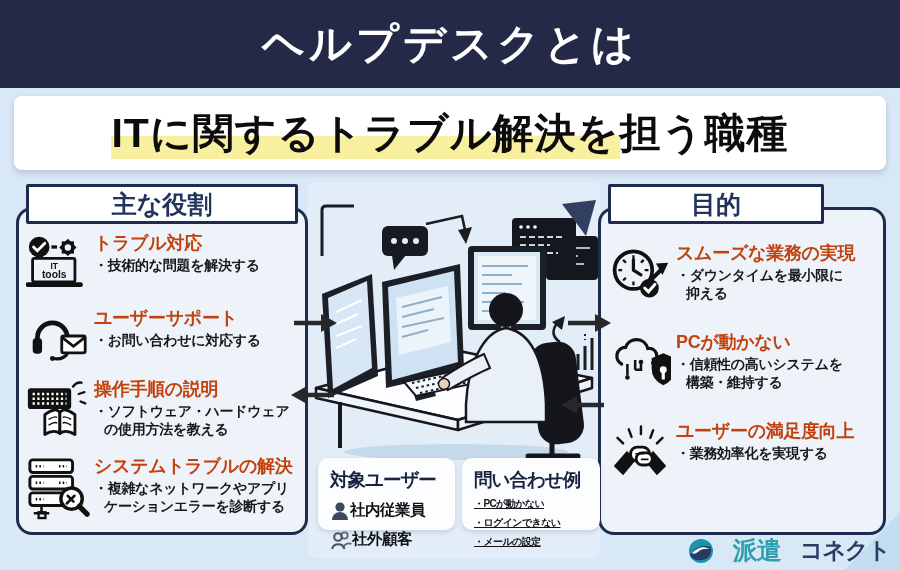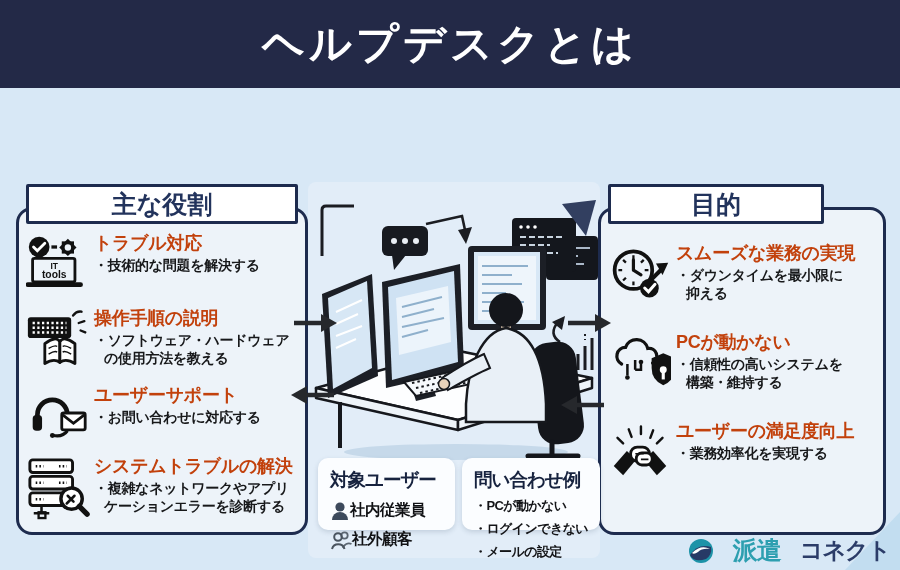--- a/index.html
+++ b/index.html
@@ -44,21 +44,21 @@
   .line.cont{ padding-left:10px; margin-top:0; }
 
   
   .box{ position:absolute; top:458px; height:72px; background:#fbfdff; border-radius:10px;
         box-shadow:0 2px 5px rgba(50,70,100,.18); padding:9px 10px 8px 12px; }
   .users-box{ left:318px; width:137px; }
   .inquiry-box{ left:462px; width:138px; }
   .box-title{ font-size:18.5px; font-weight:800; color:#17233f; letter-spacing:-1px; white-space:nowrap; }
   .user-row{ display:flex; align-items:center; margin-top:8px; font-size:15.5px; font-weight:700;
              color:#101114; letter-spacing:-0.5px; white-space:nowrap; }
-  .inq-line{ font-size:13px; font-weight:600; color:#131417; margin-top:5px; letter-spacing:-0.6px; white-space:nowrap; }
+  .inq-line{ font-size:10px; font-weight:600; color:#131417; margin-top:5px; letter-spacing:-0.6px; white-space:nowrap;text-decoration:underline; }
 
   .arrow{ position:absolute; }
 
   
   .corner-wedge{ position:absolute; left:845px; top:512px; width:55px; height:58px;
                  background:#c2ddf0; clip-path:polygon(100% 0, 100% 100%, 0 100%); }
   .logo{ position:absolute; right:10px; bottom:3px; display:flex; align-items:center; gap:19px; }
   .logo-teal{ color:#2d9fb0; font-size:25px; font-weight:800; letter-spacing:-1px; }
   .logo-navy{ color:#2b3c68; font-size:23px; font-weight:800; letter-spacing:-1px; }
 
@@ -66,20 +66,24 @@
 </style>
 </head>
 <body>
 
 <div class="stage">
 
   <header class="banner">
     <div class="banner-title">ヘルプデスクとは</div>
   </header>
 
+  <div class="headline">
+    <span class="hl">ITに関するトラブル解決を</span>
+      <span>担う職種</span>
+  </div>
 
   <div class="center-strip"></div>
 
   <section class="panel panel-left"></section>
   <div class="panel-header ph-left">
     <span>主な役割</span>
   </div>
   <div class="rows rows-left">
 
     <div class="row">
@@ -98,52 +102,52 @@
         </svg>
       </div>
       <div class="txt">
         <div class="item-title">トラブル対応</div>
         <div class="line">・技術的な問題を解決する</div>
       </div>
     </div>
 
     <div class="row">
       <div class="ico">
+        <svg width="60" height="56" viewBox="0 0 64 56">
+          <path d="M10,36 v-6 a16,16 0 0 1 32,0 v6" stroke="#111" stroke-width="5" fill="none"></path>
+          <rect x="5" y="30" width="10" height="17" rx="4" fill="#111"></rect>
+          <rect x="37" y="30" width="10" height="17" rx="4" fill="#111"></rect>
+          <path d="M42,47 q-5,7 -15,5" stroke="#111" stroke-width="3.5" fill="none"></path>
+          <circle cx="26" cy="52" r="2.6" fill="#111"></circle>
+          <rect x="36" y="28" width="25" height="18" rx="2" fill="#fff" stroke="#111" stroke-width="3"></rect>
+          <path d="M37,30 l11.5,9 l11.5,-9" stroke="#111" stroke-width="3" fill="none"></path>
+        </svg>
+      </div>
+      <div class="txt">
+        <div class="item-title">ユーザーサポート</div>
+        <div class="line">・お問い合わせに対応する</div>
+      </div>
+    </div>
+
+    <div class="row">
+      <div class="ico">
         <svg width="64" height="62" viewBox="0 0 68 62">
           <path d="M50,6 q4,-5 9,-4" stroke="#111" stroke-width="2.5" fill="none" stroke-linecap="round"></path>
           <path d="M56,14 l6,-2 M58,22 l5,2" stroke="#111" stroke-width="2.5" stroke-linecap="round"></path>
           <rect x="2" y="8" width="46" height="22" rx="3" fill="#111"></rect>
           <path d="M7,14 h36 M7,19 h36 M7,24 h36" stroke="#fff" stroke-width="2.6" stroke-dasharray="2.4,2.6"></path>
           <path d="M20,36 q12,-9 16,-2 v22 q-6,-5 -16,1 z" fill="#fff" stroke="#111" stroke-width="3" stroke-linejoin="round"></path>
           <path d="M52,36 q-12,-9 -16,-2 v22 q6,-5 16,1 z" fill="#fff" stroke="#111" stroke-width="3" stroke-linejoin="round"></path>
           <path d="M24,41 q7,-4 9,-2 M24,47 q7,-4 9,-2 M48,41 q-7,-4 -9,-2 M48,47 q-7,-4 -9,-2" stroke="#111" stroke-width="1.6" fill="none"></path>
         </svg>
       </div>
       <div class="txt">
         <div class="item-title">操作手順の説明</div>
         <div class="line">・ソフトウェア・ハードウェア</div>
         <div class="line cont">の使用方法を教える</div>
-      </div>
-    </div>
-
-    <div class="row">
-      <div class="ico">
-        <svg width="60" height="56" viewBox="0 0 64 56">
-          <path d="M10,36 v-6 a16,16 0 0 1 32,0 v6" stroke="#111" stroke-width="5" fill="none"></path>
-          <rect x="5" y="30" width="10" height="17" rx="4" fill="#111"></rect>
-          <rect x="37" y="30" width="10" height="17" rx="4" fill="#111"></rect>
-          <path d="M42,47 q-5,7 -15,5" stroke="#111" stroke-width="3.5" fill="none"></path>
-          <circle cx="26" cy="52" r="2.6" fill="#111"></circle>
-          <rect x="36" y="28" width="25" height="18" rx="2" fill="#fff" stroke="#111" stroke-width="3"></rect>
-          <path d="M37,30 l11.5,9 l11.5,-9" stroke="#111" stroke-width="3" fill="none"></path>
-        </svg>
-      </div>
-      <div class="txt">
-        <div class="item-title">ユーザーサポート</div>
-        <div class="line">・お問い合わせに対応する</div>
       </div>
     </div>
 
     <div class="row">
       <div class="ico">
         <svg width="64" height="64" viewBox="0 0 66 66">
           <rect x="4" y="4" width="44" height="13" rx="3" fill="#fff" stroke="#111" stroke-width="3"></rect>
           <rect x="4" y="21" width="44" height="13" rx="3" fill="#fff" stroke="#111" stroke-width="3"></rect>
           <rect x="4" y="38" width="44" height="13" rx="3" fill="#fff" stroke="#111" stroke-width="3"></rect>
           <path d="M10,10.5 h8 M10,27.5 h8 M10,44.5 h8" stroke="#111" stroke-width="2.6" stroke-dasharray="1.6,2.2"></path>

